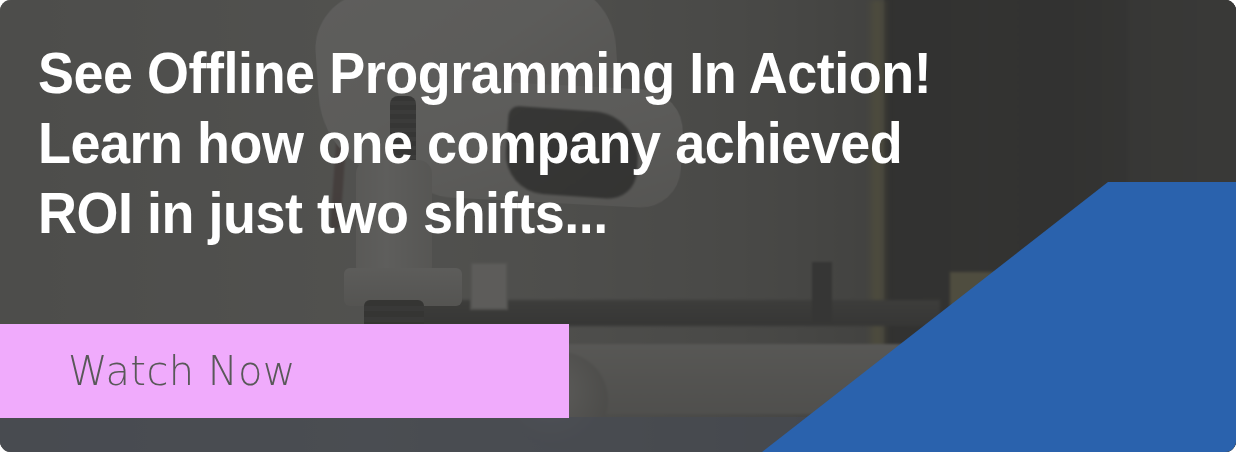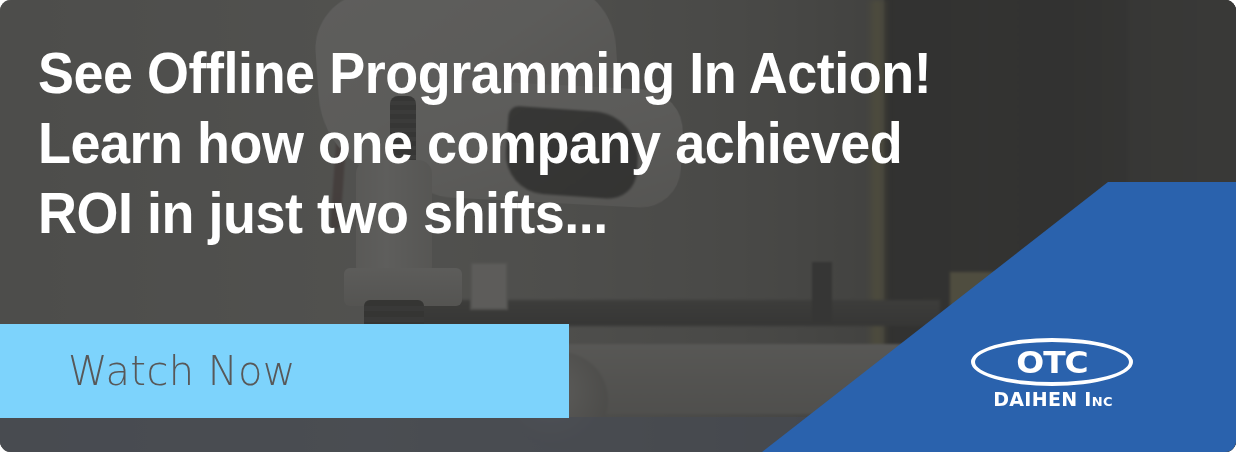--- a/index.html
+++ b/index.html
@@ -193,21 +193,21 @@
   }
   .headline .hl-line { display: block; }
 
   
   .cta-button {
     position: absolute;
     left: 0;
     top: 324px;
     width: 569px;
     height: 94px;
-    background: #7dd3fc;
+    background: #f0abfc;
     display: flex;
     align-items: center;
   }
   .cta-label {
     margin-left: 68px;
     color: #585858;
     font-family: "DejaVu Sans", sans-serif;
     font-weight: 300;
     font-size: 40px;
     letter-spacing: 0.4px;
@@ -304,19 +304,14 @@
   <div class="headline">
     <span class="hl-line">See Offline Programming In Action!</span>
     <span class="hl-line">Learn how one company achieved</span>
     <span class="hl-line">ROI in just two shifts...</span>
   </div>
 
   <div class="cta-button">
     <span class="cta-label">Watch Now</span>
   </div>
 
-  <div class="logo">
-    <div class="logo-ellipse"></div>
-    <div class="logo-otc">OTC</div>
-    <div class="logo-daihen"><span>DAIHEN</span>&nbsp;<span class="logo-inc-i">I</span><span class="logo-inc-nc">NC</span></div>
-  </div>
 
 </div>
 
 </body></html>

